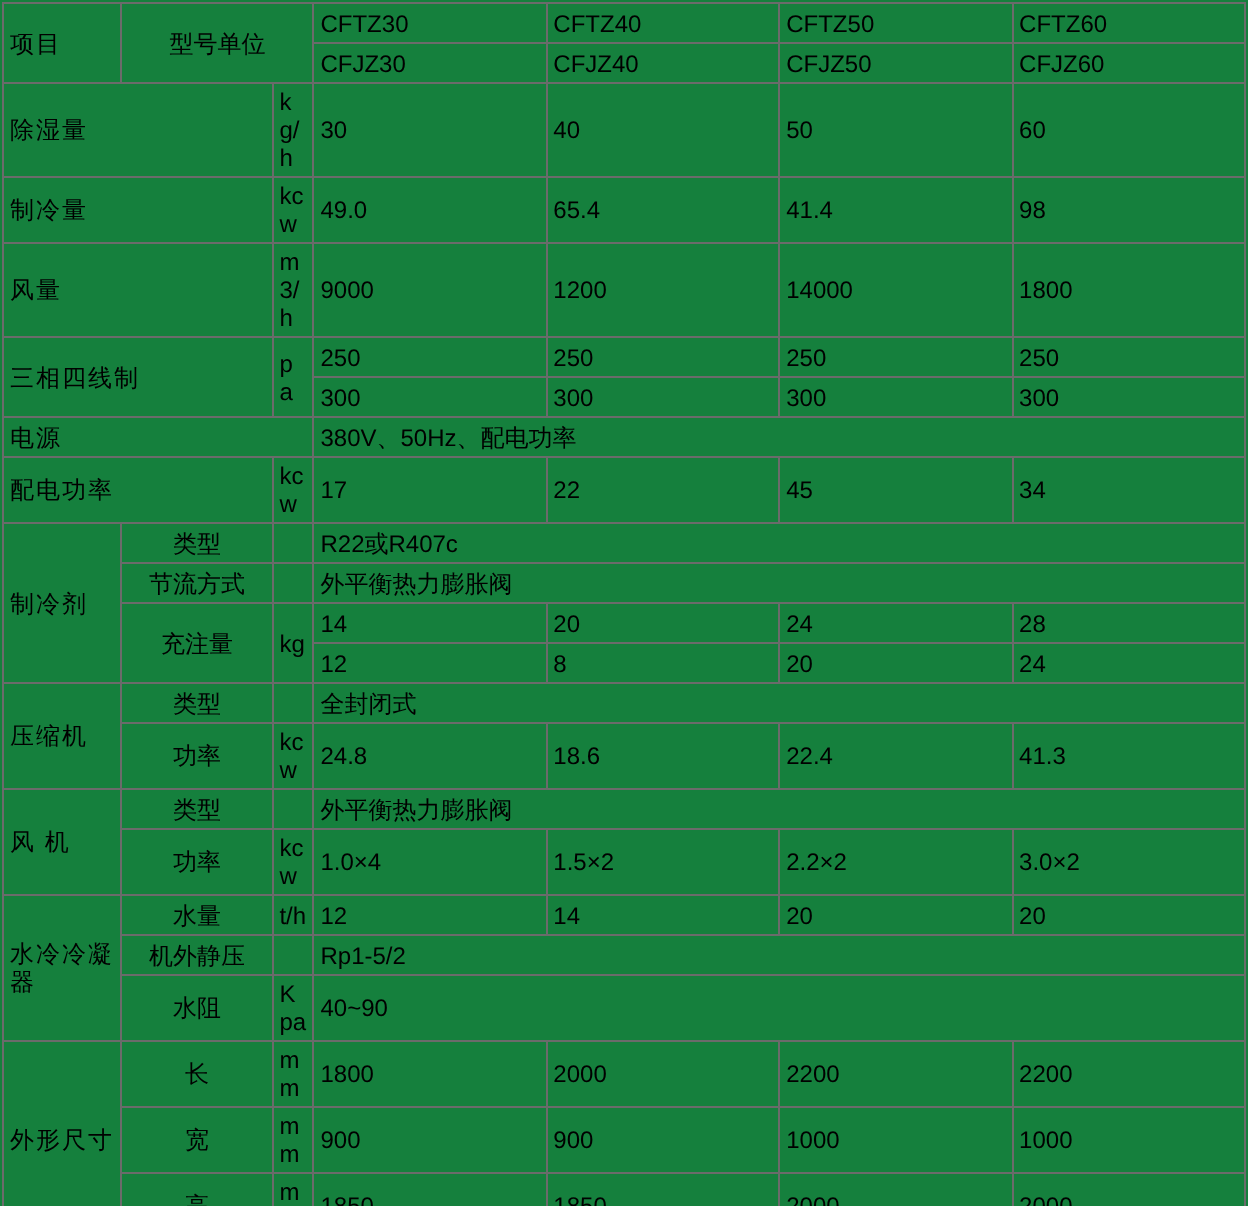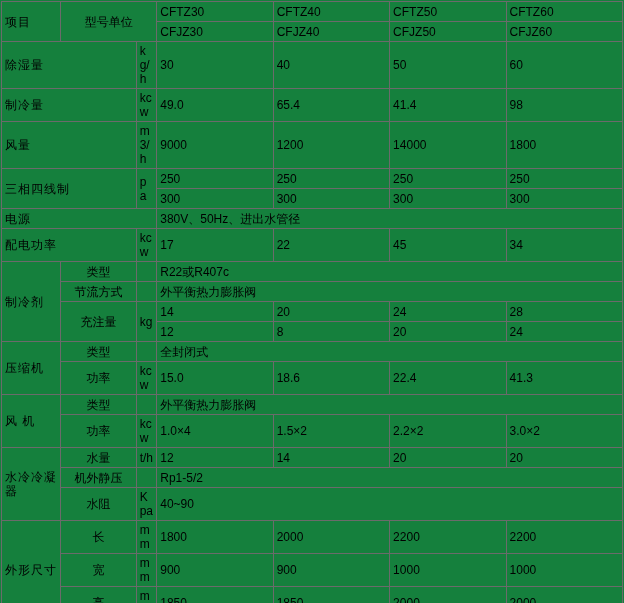--- a/index.html
+++ b/index.html
@@ -121,21 +121,21 @@
           <td class="val">250</td>
         </tr>
         <tr>
           <td class="val">300</td>
           <td class="val">300</td>
           <td class="val">300</td>
           <td class="val">300</td>
         </tr>
         <tr>
           <td class="item" colspan="3">电源</td>
-          <td class="val" colspan="4">380V、50Hz、进出水管径</td>
+          <td class="val" colspan="4">380V、50Hz、配电功率</td>
         </tr>
         <tr>
           <td class="item" colspan="2">配电功率</td>
           <td class="unit">kcw</td>
           <td class="val">17</td>
           <td class="val">22</td>
           <td class="val">45</td>
           <td class="val">34</td>
         </tr>
         <tr>
@@ -165,21 +165,21 @@
         </tr>
         <tr>
           <td class="item" rowspan="2">压缩机</td>
           <td class="sub">类型</td>
           <td class="unit"></td>
           <td class="val" colspan="4">全封闭式</td>
         </tr>
         <tr>
           <td class="sub">功率</td>
           <td class="unit">kcw</td>
-          <td class="val">15.0</td>
+          <td class="val">24.8</td>
           <td class="val">18.6</td>
           <td class="val">22.4</td>
           <td class="val">41.3</td>
         </tr>
         <tr>
           <td class="item" rowspan="2">风 机</td>
           <td class="sub">类型</td>
           <td class="unit"></td>
           <td class="val" colspan="4">外平衡热力膨胀阀</td>
         </tr>

